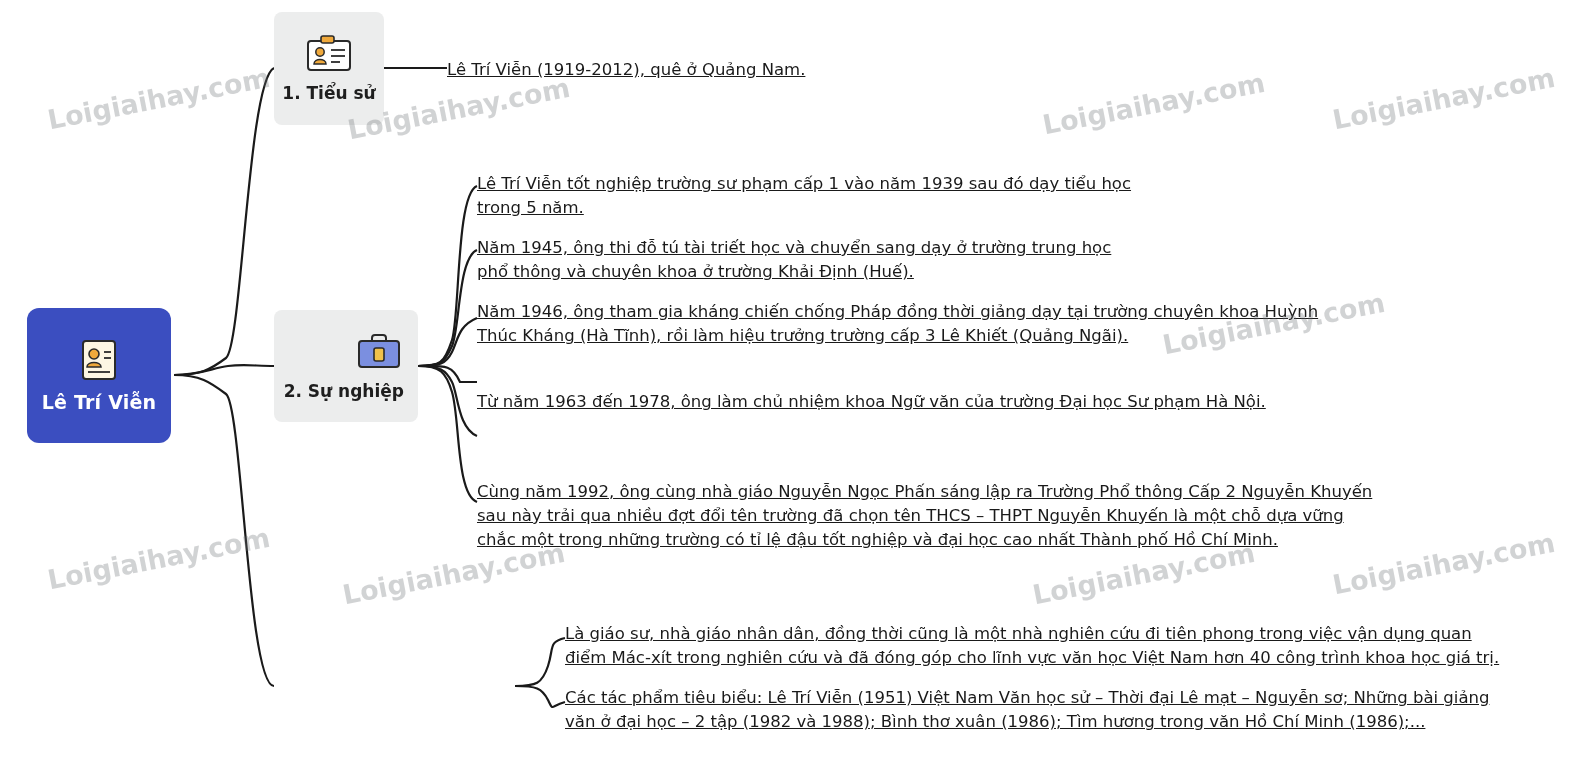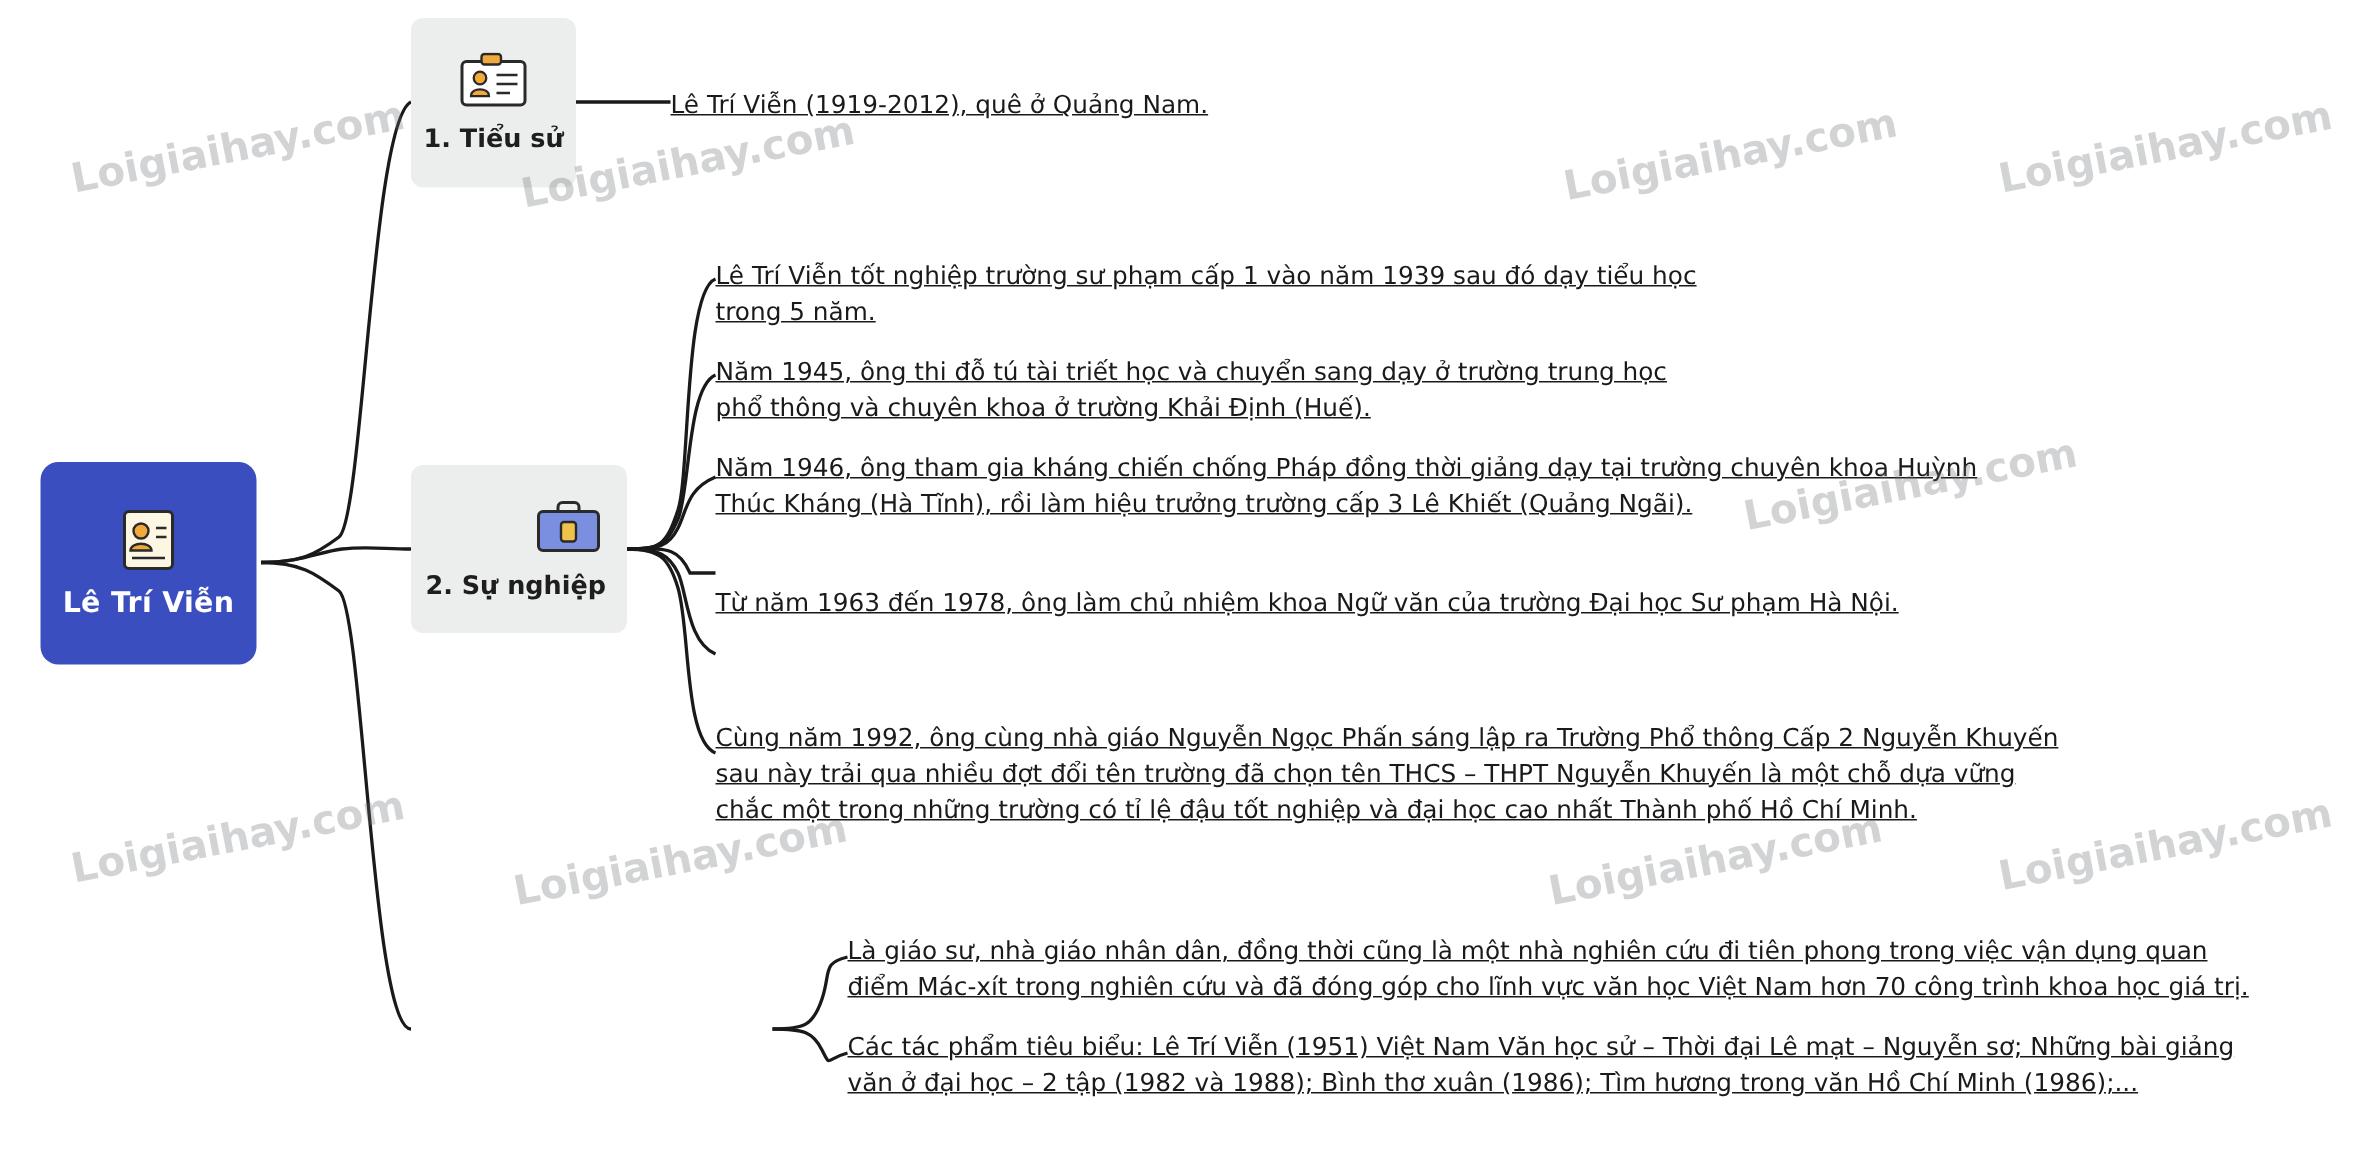--- a/index.html
+++ b/index.html
@@ -179,21 +179,21 @@
 
 
   <div class="leaf" id="leaf-b0-0">Lê Trí Viễn (1919-2012), quê ở Quảng Nam.</div>
 
   <div class="leaf" id="leaf-b1-0">Lê Trí Viễn tốt nghiệp trường sư phạm cấp 1 vào năm 1939 sau đó dạy tiểu học trong 5 năm.</div>
   <div class="leaf" id="leaf-b1-1">Năm 1945, ông thi đỗ tú tài triết học và chuyển sang dạy ở trường trung học phổ thông và chuyên khoa ở trường Khải Định (Huế).</div>
   <div class="leaf" id="leaf-b1-2">Năm 1946, ông tham gia kháng chiến chống Pháp đồng thời giảng dạy tại trường chuyên khoa Huỳnh Thúc Kháng (Hà Tĩnh), rồi làm hiệu trưởng trường cấp 3 Lê Khiết (Quảng Ngãi).</div>
   <div class="leaf" id="leaf-b1-3">Từ năm 1963 đến 1978, ông làm chủ nhiệm khoa Ngữ văn của trường Đại học Sư phạm Hà Nội.</div>
   <div class="leaf" id="leaf-b1-5">Cùng năm 1992, ông cùng nhà giáo Nguyễn Ngọc Phấn sáng lập ra Trường Phổ thông Cấp 2 Nguyễn Khuyến sau này trải qua nhiều đợt đổi tên trường đã chọn tên THCS – THPT Nguyễn Khuyến là một chỗ dựa vững chắc một trong những trường có tỉ lệ đậu tốt nghiệp và đại học cao nhất Thành phố Hồ Chí Minh.</div>
 
-  <div class="leaf" id="leaf-b2-0">Là giáo sư, nhà giáo nhân dân, đồng thời cũng là một nhà nghiên cứu đi tiên phong trong việc vận dụng quan điểm Mác-xít trong nghiên cứu và đã đóng góp cho lĩnh vực văn học Việt Nam hơn 70 công trình khoa học giá trị.</div>
+  <div class="leaf" id="leaf-b2-0">Là giáo sư, nhà giáo nhân dân, đồng thời cũng là một nhà nghiên cứu đi tiên phong trong việc vận dụng quan điểm Mác-xít trong nghiên cứu và đã đóng góp cho lĩnh vực văn học Việt Nam hơn 40 công trình khoa học giá trị.</div>
   <div class="leaf" id="leaf-b2-1">Các tác phẩm tiêu biểu: Lê Trí Viễn (1951) Việt Nam Văn học sử – Thời đại Lê mạt – Nguyễn sơ; Những bài giảng văn ở đại học – 2 tập (1982 và 1988); Bình thơ xuân (1986); Tìm hương trong văn Hồ Chí Minh (1986);...</div>
 
   <div class="wm" style="left:45px;  top:105px;">Loigiaihay.com</div>
   <div class="wm" style="left:345px; top:115px;">Loigiaihay.com</div>
   <div class="wm" style="left:1040px;top:110px;">Loigiaihay.com</div>
   <div class="wm" style="left:1330px;top:105px;">Loigiaihay.com</div>
   <div class="wm" style="left:1160px;top:330px;">Loigiaihay.com</div>
   <div class="wm" style="left:45px;  top:565px;">Loigiaihay.com</div>
   <div class="wm" style="left:340px; top:580px;">Loigiaihay.com</div>
   <div class="wm" style="left:1030px;top:580px;">Loigiaihay.com</div>

